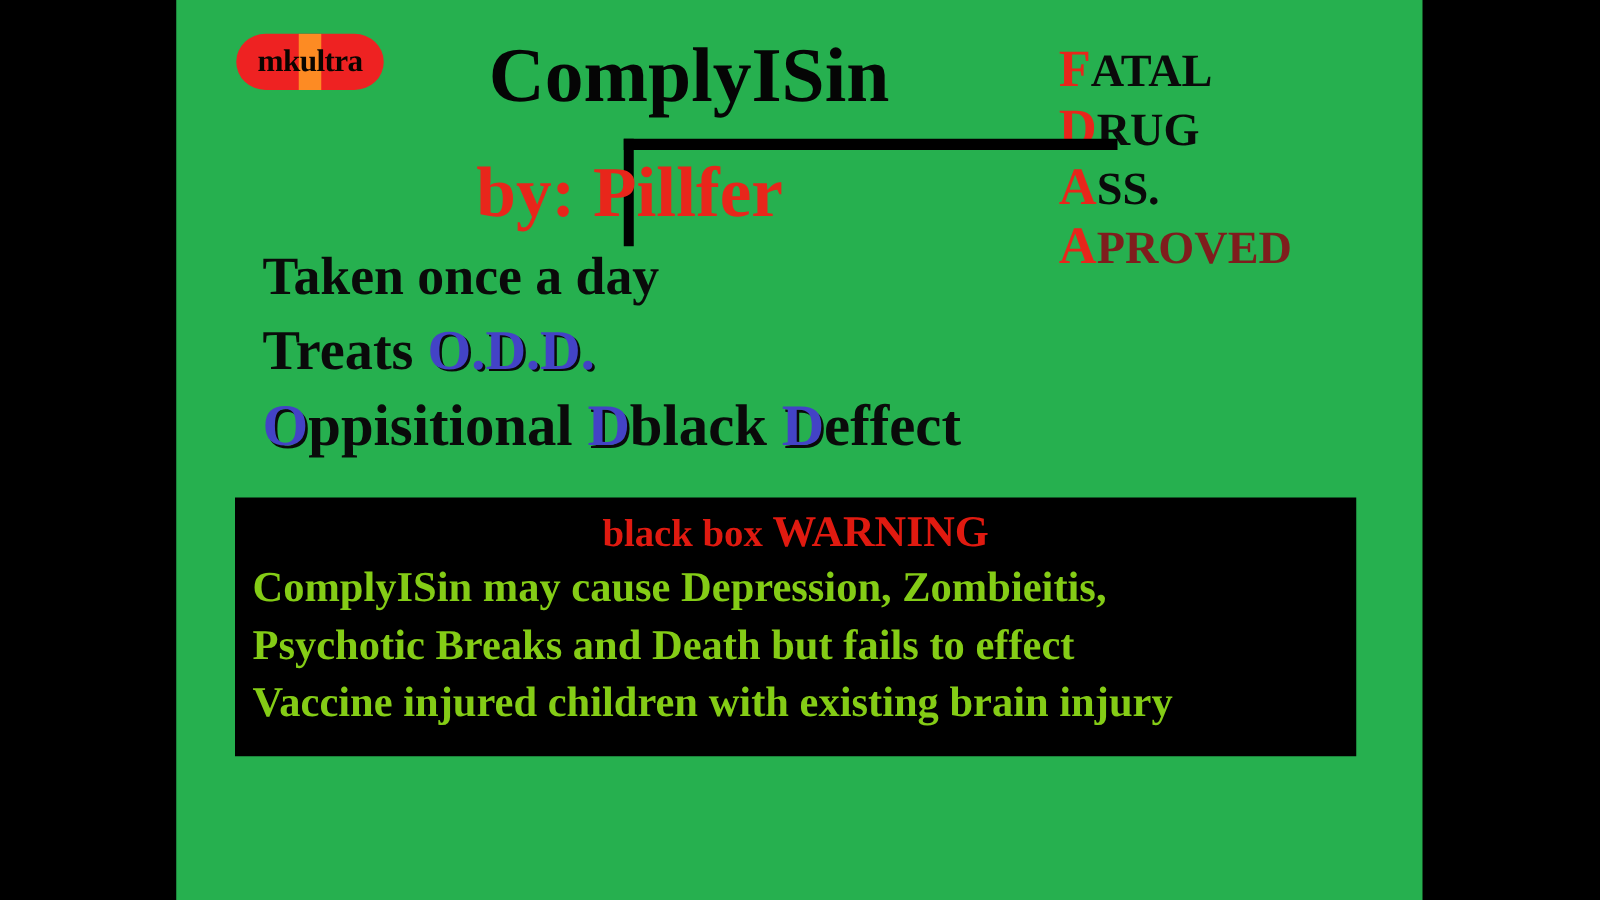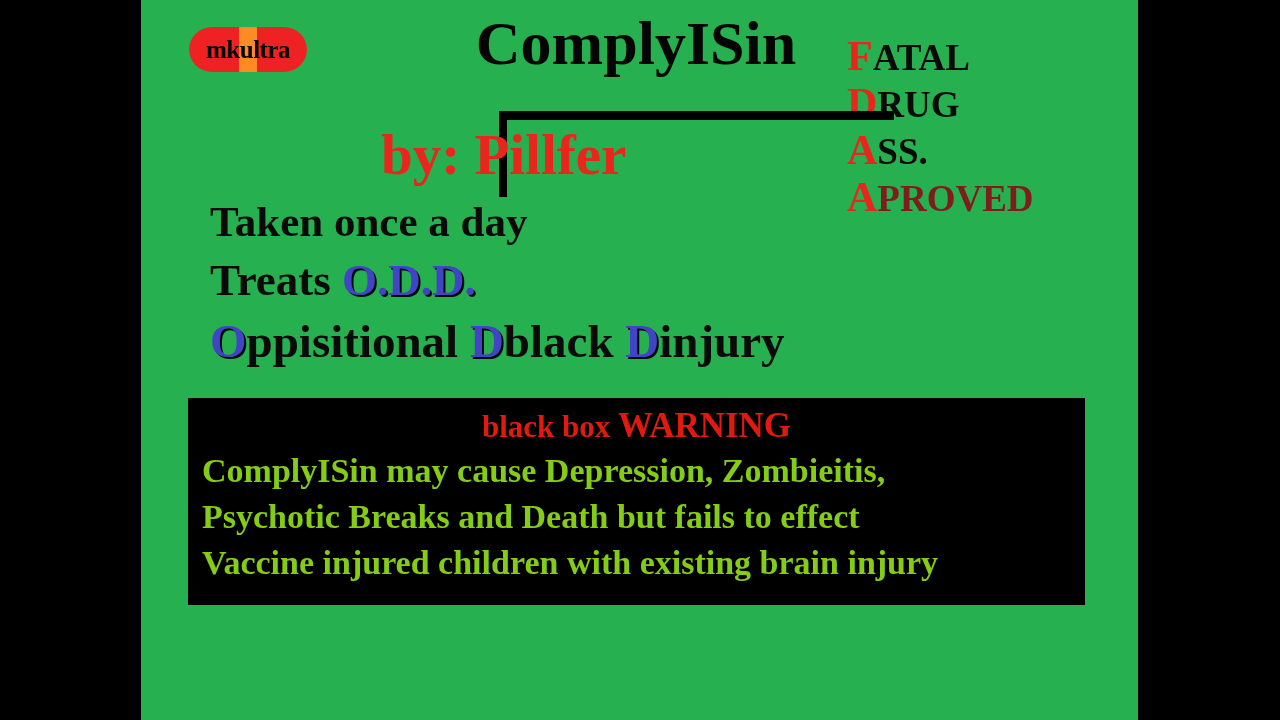--- a/index.html
+++ b/index.html
@@ -63,23 +63,23 @@
     font-weight: bold;
     font-size: 25px;
     color: #0a0500;
     letter-spacing: -0.5px;
   }
 
   
   #drug-title {
     position: absolute;
     left: 250px;
-    top: 12px;
+    top: 30px;
     width: 490px;
-    text-align: center;
+    text-align: left;
     font-family: "Liberation Serif", "DejaVu Serif", serif;
     font-weight: bold;
     font-size: 62px;
     line-height: 1;
     color: #050505;
     white-space: nowrap;
   }
 
   
   #fda {
@@ -206,21 +206,21 @@
 
     <div id="bracket-h"></div>
     <div id="bracket-v"></div>
 
     <div id="byline">by: Pillfer</div>
 
     <div class="body-line" id="line-dose">Taken once a day</div>
 
     <div class="body-line" id="line-treats"><span>Treats </span><span class="blue">O.D.D.</span></div>
 
-    <div class="body-line" id="line-full"><span class="blue">O</span><span>ppisitional</span><span>&nbsp;</span><span class="blue">D</span><span>black</span><span>&nbsp;</span><span class="blue">D</span><span>injury</span></div>
+    <div class="body-line" id="line-full"><span class="blue">O</span><span>ppisitional</span><span>&nbsp;</span><span class="blue">D</span><span>black</span><span>&nbsp;</span><span class="blue">D</span><span>effect</span></div>
 
     <div id="warning-box">
       <div id="warning-head"><span class="small">black box </span><span class="big">WARNING</span></div>
       <div id="warning-body">
         <div>ComplyISin may cause Depression, Zombieitis,</div>
         <div>Psychotic Breaks and Death but fails to effect</div>
         <div>Vaccine injured children with existing brain injury</div>
       </div>
     </div>
 

